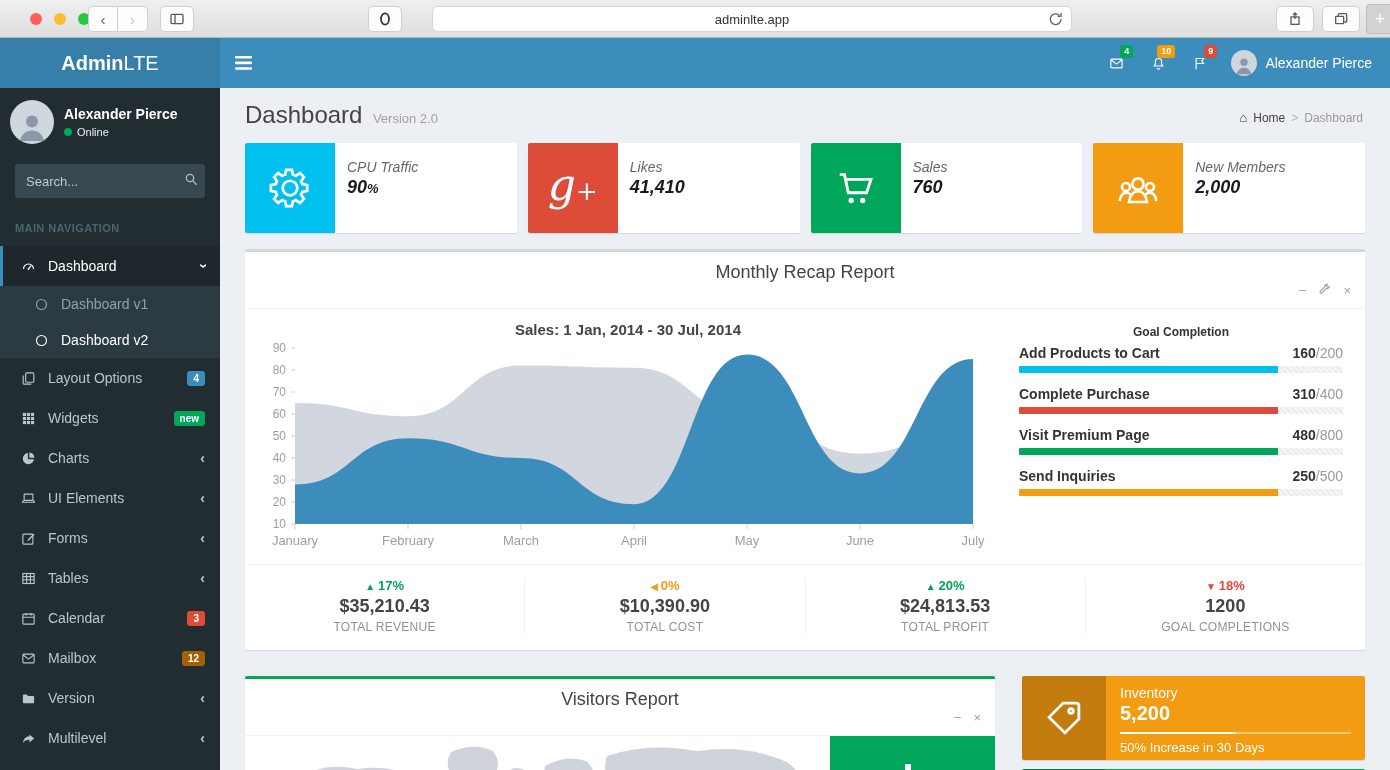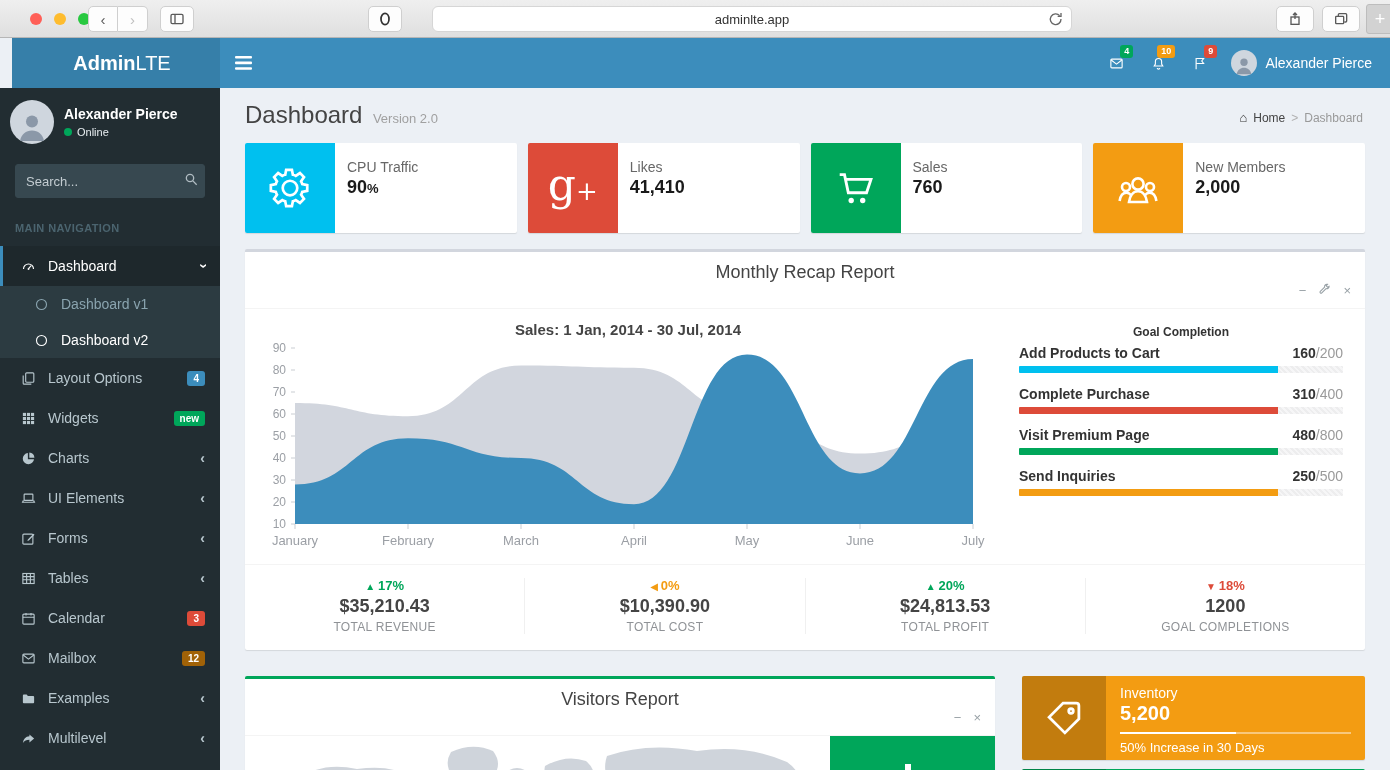--- a/index.html
+++ b/index.html
@@ -25,21 +25,21 @@
   .url-text { position:absolute; left:0; right:0; top:5px; text-align:center;
     font-size:13px; color:#333; }
   .url-reload { position:absolute; right:8px; top:4px; color:#666; }
   .btn-share{left:1276px;width:38px;} .btn-tabs{left:1322px;width:38px;}
   .newtab-tile { position:absolute; left:1366px; top:4px; width:28px; height:30px;
     background:#d2d2d2; border:1px solid #bdbdbd; border-radius:3px 0 0 3px;
     color:#fff; font-size:18px; display:flex; align-items:center; justify-content:center; }
 
   
   .main-header { position:absolute; left:0; top:38px; width:1390px; height:50px; }
-  .logo { position:absolute; left:12px; top:0; width:220px; height:50px; background:#367fa9;
+  .logo { position:absolute; left:0; top:0; width:220px; height:50px; background:#367fa9;
     color:#fff; display:flex; align-items:center; justify-content:center; font-size:20px; }
   .logo b { font-weight:700; } .logo span { font-weight:300; }
   .navbar { position:absolute; left:220px; top:0; right:0; height:50px; background:#3c8dbc; }
   .hamburger { position:absolute; left:0; top:0; width:46px; height:50px; display:flex;
     align-items:center; justify-content:center; color:#fff; cursor:pointer; }
   .nav-right { position:absolute; right:8px; top:0; height:50px; display:flex; align-items:center; }
   .notif { position:relative; width:42px; height:50px; display:flex; align-items:center;
     justify-content:center; color:#fff; cursor:pointer; }
   .notif .badge { position:absolute; top:7px; right:4px; color:#fff; font-size:9px;
     font-weight:700; padding:1px 4px; border-radius:3px; line-height:1.2; }
@@ -82,21 +82,21 @@
   .content-wrapper { position:absolute; left:220px; top:88px; right:0; bottom:0;
     background:#ecf0f5; padding:0 25px; overflow:hidden; }
   .content-header { padding:13px 0 10px; position:relative; }
   .content-header h1 { display:inline; font-size:24px; font-weight:400; color:#444; }
   .content-header .version { font-size:13px; color:#a0a0a0; font-weight:300; margin-left:6px; }
   .breadcrumb { position:absolute; right:2px; top:22px; font-size:12px; color:#444;
     display:flex; align-items:center; gap:6px; }
   .breadcrumb .sep { color:#b0b0b0; } .breadcrumb .current { color:#999; }
   .breadcrumb .home-ic { font-size:13px; color:#333; }
 
-  .info-row { display:flex; gap:11px; margin:4px 0 0; }
+  .info-row { display:flex; gap:11px; margin:4px 0 0;font-style:italic; }
   .info-box { flex:1; height:90px; background:#fff; border-radius:2px;
     box-shadow:0 1px 1px rgba(0,0,0,.1); display:flex; }
   .ib-icon { width:90px; height:90px; color:#fff; display:flex; align-items:center;
     justify-content:center; border-radius:2px 0 0 2px; }
   .ib-content { padding:10px 10px 0 12px; }
   .ib-text { display:block; font-size:14px; color:#676767; margin-top:6px; }
   .ib-number { display:block; font-size:18px; font-weight:700; color:#1a1a1a; margin-top:2px; }
   .ib-number .sfx { font-size:13px; font-weight:700; }
   .gplus { font-family:"DejaVu Serif",serif; font-size:44px; line-height:0; }
   .gplus small { font-size:26px; }
@@ -411,21 +411,21 @@
         </span>
     <span>Mailbox</span>
         <span class="mi-badge" style="background:#a16207">12</span>
       </div>
       <div class="menu-item">
         <span class="mi-icon">
           <svg class="ic" width="15" height="15" viewBox="0 0 24 24" fill="none" stroke="currentColor" stroke-width="1.8">
             <path d="M3 7a1.5 1.5 0 0 1 1.5-1.5H9l2 2.5h8.5A1.5 1.5 0 0 1 21 9.5V18a1.5 1.5 0 0 1-1.5 1.5h-15A1.5 1.5 0 0 1 3 18z" fill="currentColor" stroke="none"></path>
           </svg>
         </span>
-    <span>Examples</span>
+    <span>Version</span>
         <span class="mi-right chev-left">‹</span>
       </div>
       <div class="menu-item">
         <span class="mi-icon">
           <svg class="ic" width="15" height="15" viewBox="0 0 24 24" fill="none" stroke="currentColor" stroke-width="1.8">
             <path d="M13.5 5.5L21 12l-7.5 6.5V14c-5 0-8 1.8-10.5 5 .8-6.3 4.3-10 10.5-10.5z" fill="currentColor" stroke="none"></path>
           </svg>
         </span>
     <span>Multilevel</span>
         <span class="mi-right chev-left">‹</span>

